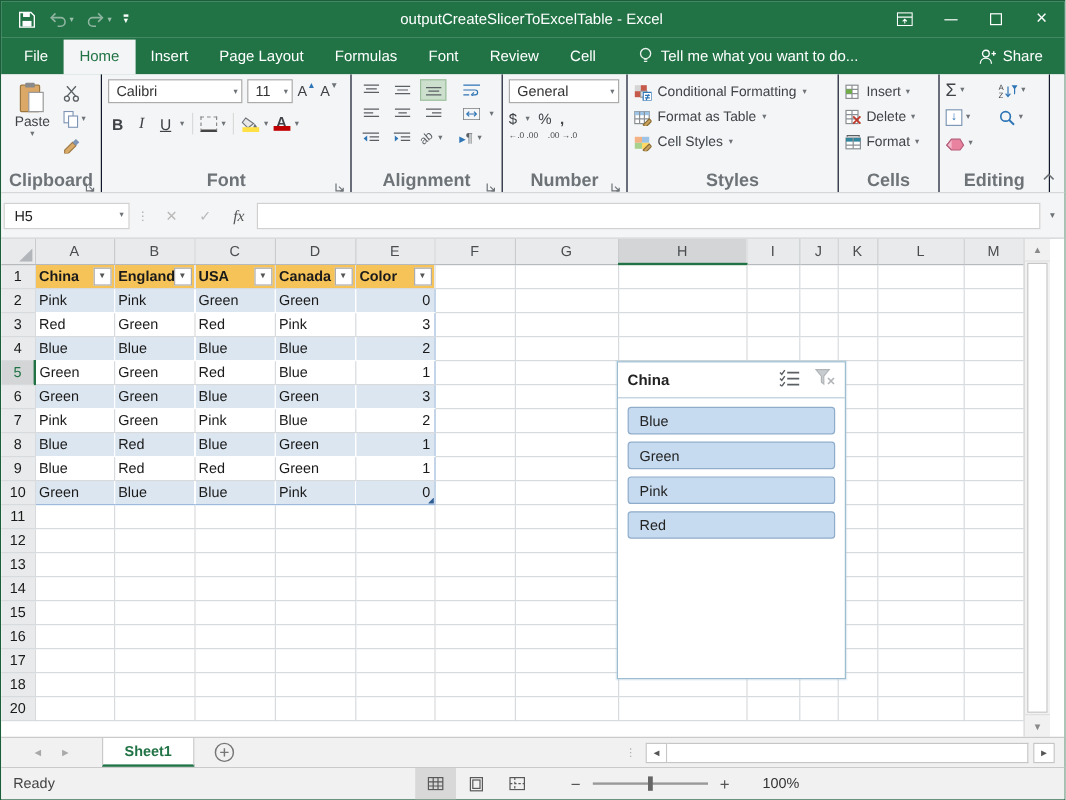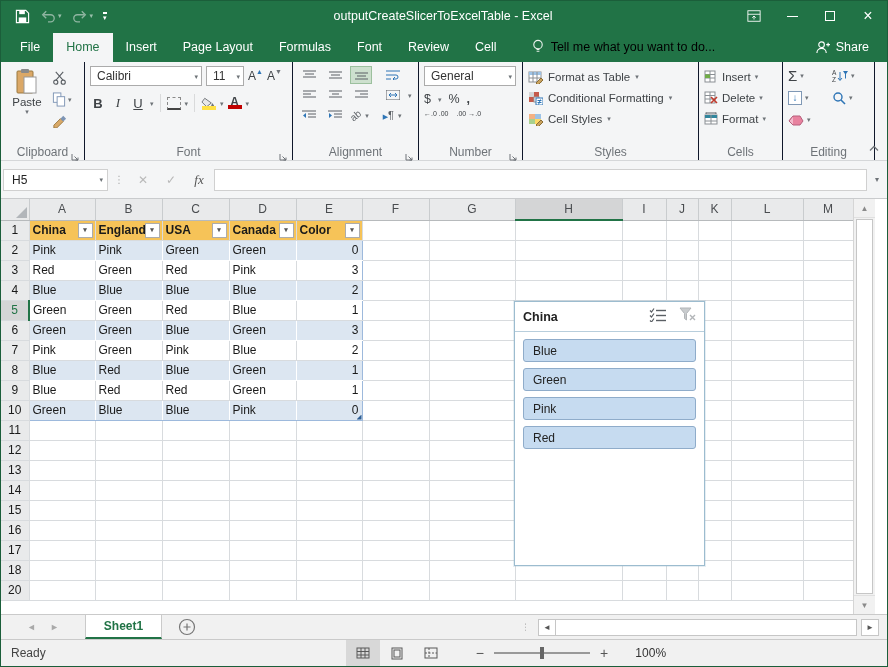--- a/index.html
+++ b/index.html
@@ -18,28 +18,28 @@
   .win-title{flex:1;text-align:center;font-size:12.5px;color:#fff;}
   .winbtns{display:flex;align-items:center;height:100%;}
   .winbtn{width:38px;height:100%;display:flex;align-items:center;justify-content:center;color:#fff;font-size:13px;}
   .maxbox{width:10px;height:10px;border:1px solid #fff;display:inline-block;}
   .minline{display:inline-block;width:11px;border-top:1px solid #fff;}
 
   
   .tabrow{height:31px;background:#217346;display:flex;align-items:flex-end;padding-left:6px;flex:none;}
   .rtab{padding:7px 13px 8px;font-size:12.5px;color:#fff;white-space:nowrap;}
   .rtab.active{background:#F4F5F6;color:#217346;}
-  .tellme{display:flex;align-items:center;gap:7px;color:#000000;font-size:12.5px;padding:0 12px 8px;margin-left:10px;}
+  .tellme{display:flex;align-items:center;gap:7px;color:#ffffff;font-size:12.5px;padding:0 12px 8px;margin-left:10px;}
   .spacer{flex:1;}
   .share{display:flex;align-items:center;gap:6px;color:#fff;font-size:12.5px;padding:0 18px 8px;}
 
   
   .ribbon{height:99px;background:#F4F5F6;border-bottom:1px solid #D5D7D9;display:flex;flex:none;position:relative;}
   .rgroup{position:relative;border-right:1px solid #0f172a;padding:4px 5px 15px;flex:none;}
-  .glabel{position:absolute;bottom:1px;left:0;right:0;text-align:center;font-size:12px;color:#6E7378;}
+  .glabel{position:absolute;bottom:1px;left:0;right:0;text-align:center;font-size:15px;color:#6E7378;font-weight:bold;}
   .dlaunch{position:absolute;bottom:2px;right:3px;width:10px;height:10px;}
   .btxt{font-size:11.5px;color:#3F4347;white-space:nowrap;}
   .dd{font-size:7px;color:#6E7378;line-height:1;}
   .dd::after{content:"▾";}
   .combo{background:#fff;border:1px solid #ABABAB;height:20px;display:flex;align-items:center;font-size:12px;color:#333;padding:0 3px 0 6px;}
   .combo .dd{margin-left:auto;}
   .rrow{display:flex;align-items:center;gap:4px;margin-bottom:4px;}
   .sep-v{width:1px;height:18px;background:#D9DADB;margin:0 2px;}
   
   .g-clip{width:84px;display:flex;gap:4px;}
@@ -407,38 +407,38 @@
       <span class="glabel">Number</span>
       <span class="dlaunch"><svg width="9" height="9" viewBox="0 0 9 9">
             <path d="M1 1v6h6" fill="none" stroke="#6E7378"></path>
             <path d="M3.5 3.5 7 7M7 4.5V7H4.5" fill="none" stroke="#6E7378"></path>
           </svg></span>
     </div>
 
     <div class="rgroup g-styles">
       <div class="stylerow">
         <svg width="15" height="14" viewBox="0 0 15 14">
-            <rect x="1" y="2" width="12" height="10" fill="#fff" stroke="#8a8f94"></rect>
-            <rect x="1" y="2" width="12" height="3" fill="#9DC3E6"></rect>
-            <path d="M1 8h12M5 2v10M9 2v10" stroke="#8a8f94"></path>
-            <path d="M8 13 13 8l2 2-5 5z" fill="#C9A25E" stroke="#8a6d35"></path>
-          </svg>
-        <span class="btxt">Format as Table</span>
-        <span class="dd"></span>
-      </div>
-      <div class="stylerow">
-        <svg width="15" height="14" viewBox="0 0 15 14">
             <rect x="1" y="1" width="5" height="5" fill="#D5D5D5"></rect>
             <rect x="6" y="1" width="5" height="5" fill="#C55A4B"></rect>
             <rect x="1" y="6" width="5" height="5" fill="#C55A4B"></rect>
             <rect x="6" y="6" width="5" height="5" fill="#fff" stroke="#999"></rect>
             <rect x="8" y="7" width="7" height="7" fill="#fff" stroke="#2E75B6"></rect>
             <path d="M9.5 9.5h4M9.5 11.5h4M12.5 8.5l-2 5" stroke="#2E75B6" fill="none"></path>
           </svg>
         <span class="btxt">Conditional Formatting</span>
+        <span class="dd"></span>
+      </div>
+      <div class="stylerow">
+        <svg width="15" height="14" viewBox="0 0 15 14">
+            <rect x="1" y="2" width="12" height="10" fill="#fff" stroke="#8a8f94"></rect>
+            <rect x="1" y="2" width="12" height="3" fill="#9DC3E6"></rect>
+            <path d="M1 8h12M5 2v10M9 2v10" stroke="#8a8f94"></path>
+            <path d="M8 13 13 8l2 2-5 5z" fill="#C9A25E" stroke="#8a6d35"></path>
+          </svg>
+        <span class="btxt">Format as Table</span>
         <span class="dd"></span>
       </div>
       <div class="stylerow">
         <svg width="15" height="14" viewBox="0 0 15 14">
             <rect x="1" y="2" width="6" height="5" fill="#F4B183"></rect>
             <rect x="7" y="2" width="6" height="5" fill="#9DC3E6"></rect>
             <rect x="1" y="7" width="6" height="5" fill="#A9D18E"></rect>
             <rect x="7" y="7" width="6" height="5" fill="#FFD966"></rect>
             <path d="M8 13 13 8l2 2-5 5z" fill="#C9A25E" stroke="#8a6d35"></path>
           </svg>

